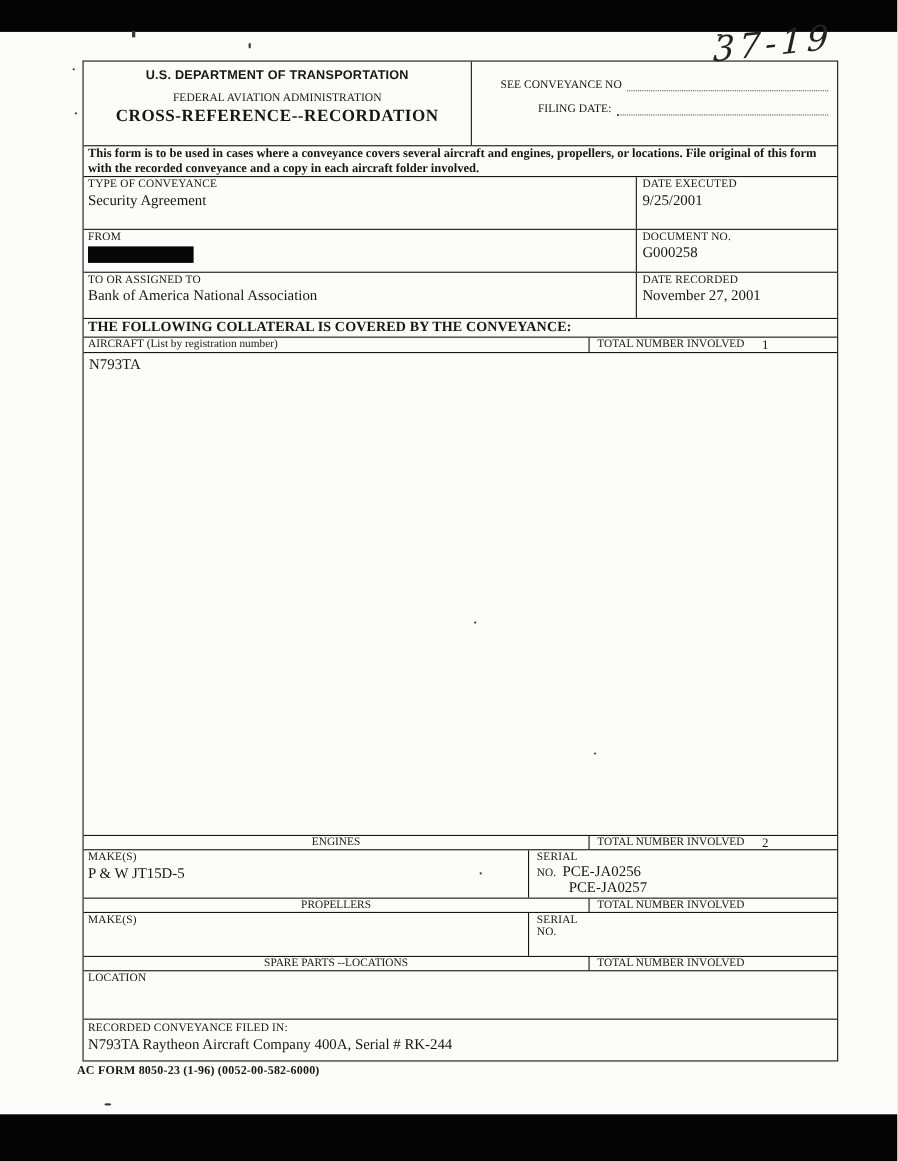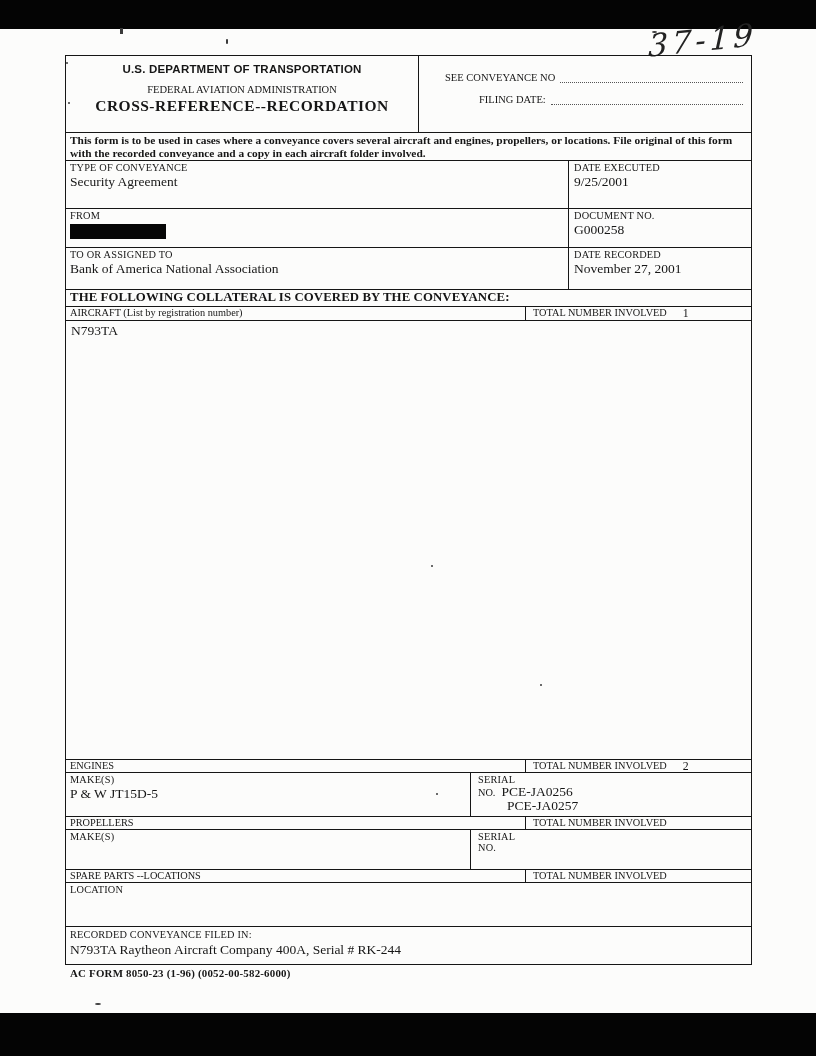--- a/index.html
+++ b/index.html
@@ -19,21 +19,21 @@
     position:absolute; left:648px; top:22px;
     font-family:"DejaVu Serif", serif; font-style:italic;
     font-size:31px; letter-spacing:4px; color:#232323;
     transform:rotate(-6deg) skewX(-8deg);
   }
 
   .speck { position:absolute; background:#3a3a3a; border-radius:50%; }
 
   
   .form {
-    position:absolute; left:65px; top:55px; width:687px;
+    position:absolute; left:75px; top:55px; width:687px;
     border:1.5px solid #161616;
     display:flex; flex-direction:column; background:transparent;
   }
   .sec { border-top:1px solid #161616; }
   .sec:first-child { border-top:none; }
 
   .lbl { font-size:10.3px; letter-spacing:.2px; }
   .val { font-size:13.5px; margin-top:1px; }
 
   
@@ -55,21 +55,21 @@
   .row { display:flex; }
   .r1 { height:48px; } .r2 { height:39px; } .r3 { height:42px; }
   .cell-main { width:503px; border-right:1px solid #161616; padding:1px 4px; }
   .cell-side { flex:1; padding:1px 5px; }
   .redaction { width:96px; height:15px; background:#060606; margin-top:3px; }
 
   
   .coll-title { height:17px; font-weight:bold; font-size:12.8px; padding:0 4px; letter-spacing:.1px; }
 
   .hdr-row { display:flex; height:14px; font-size:10.3px; }
-  .hdr-row.h13 { height:13px; }
+  .hdr-row.h13 { height:13px;text-align:center; }
   .hdr-left  { width:460px; border-right:1px solid #161616; padding:0 4px; white-space:nowrap; overflow:hidden; }
   .hdr-right { flex:1; padding:0 7px; display:flex; align-items:flex-start; }
   .total-val { margin-left:16px; font-size:11.8px; margin-top:-1px; }
 
   .aircraft-body { height:439px; padding:2px 5px; font-size:13.5px; }
 
   .split-row { display:flex; }
   .engines-body { height:44px; }
   .propellers-body { height:40px; }
   .make-cell { width:405px; border-right:1px solid #161616; padding:1px 4px; }

